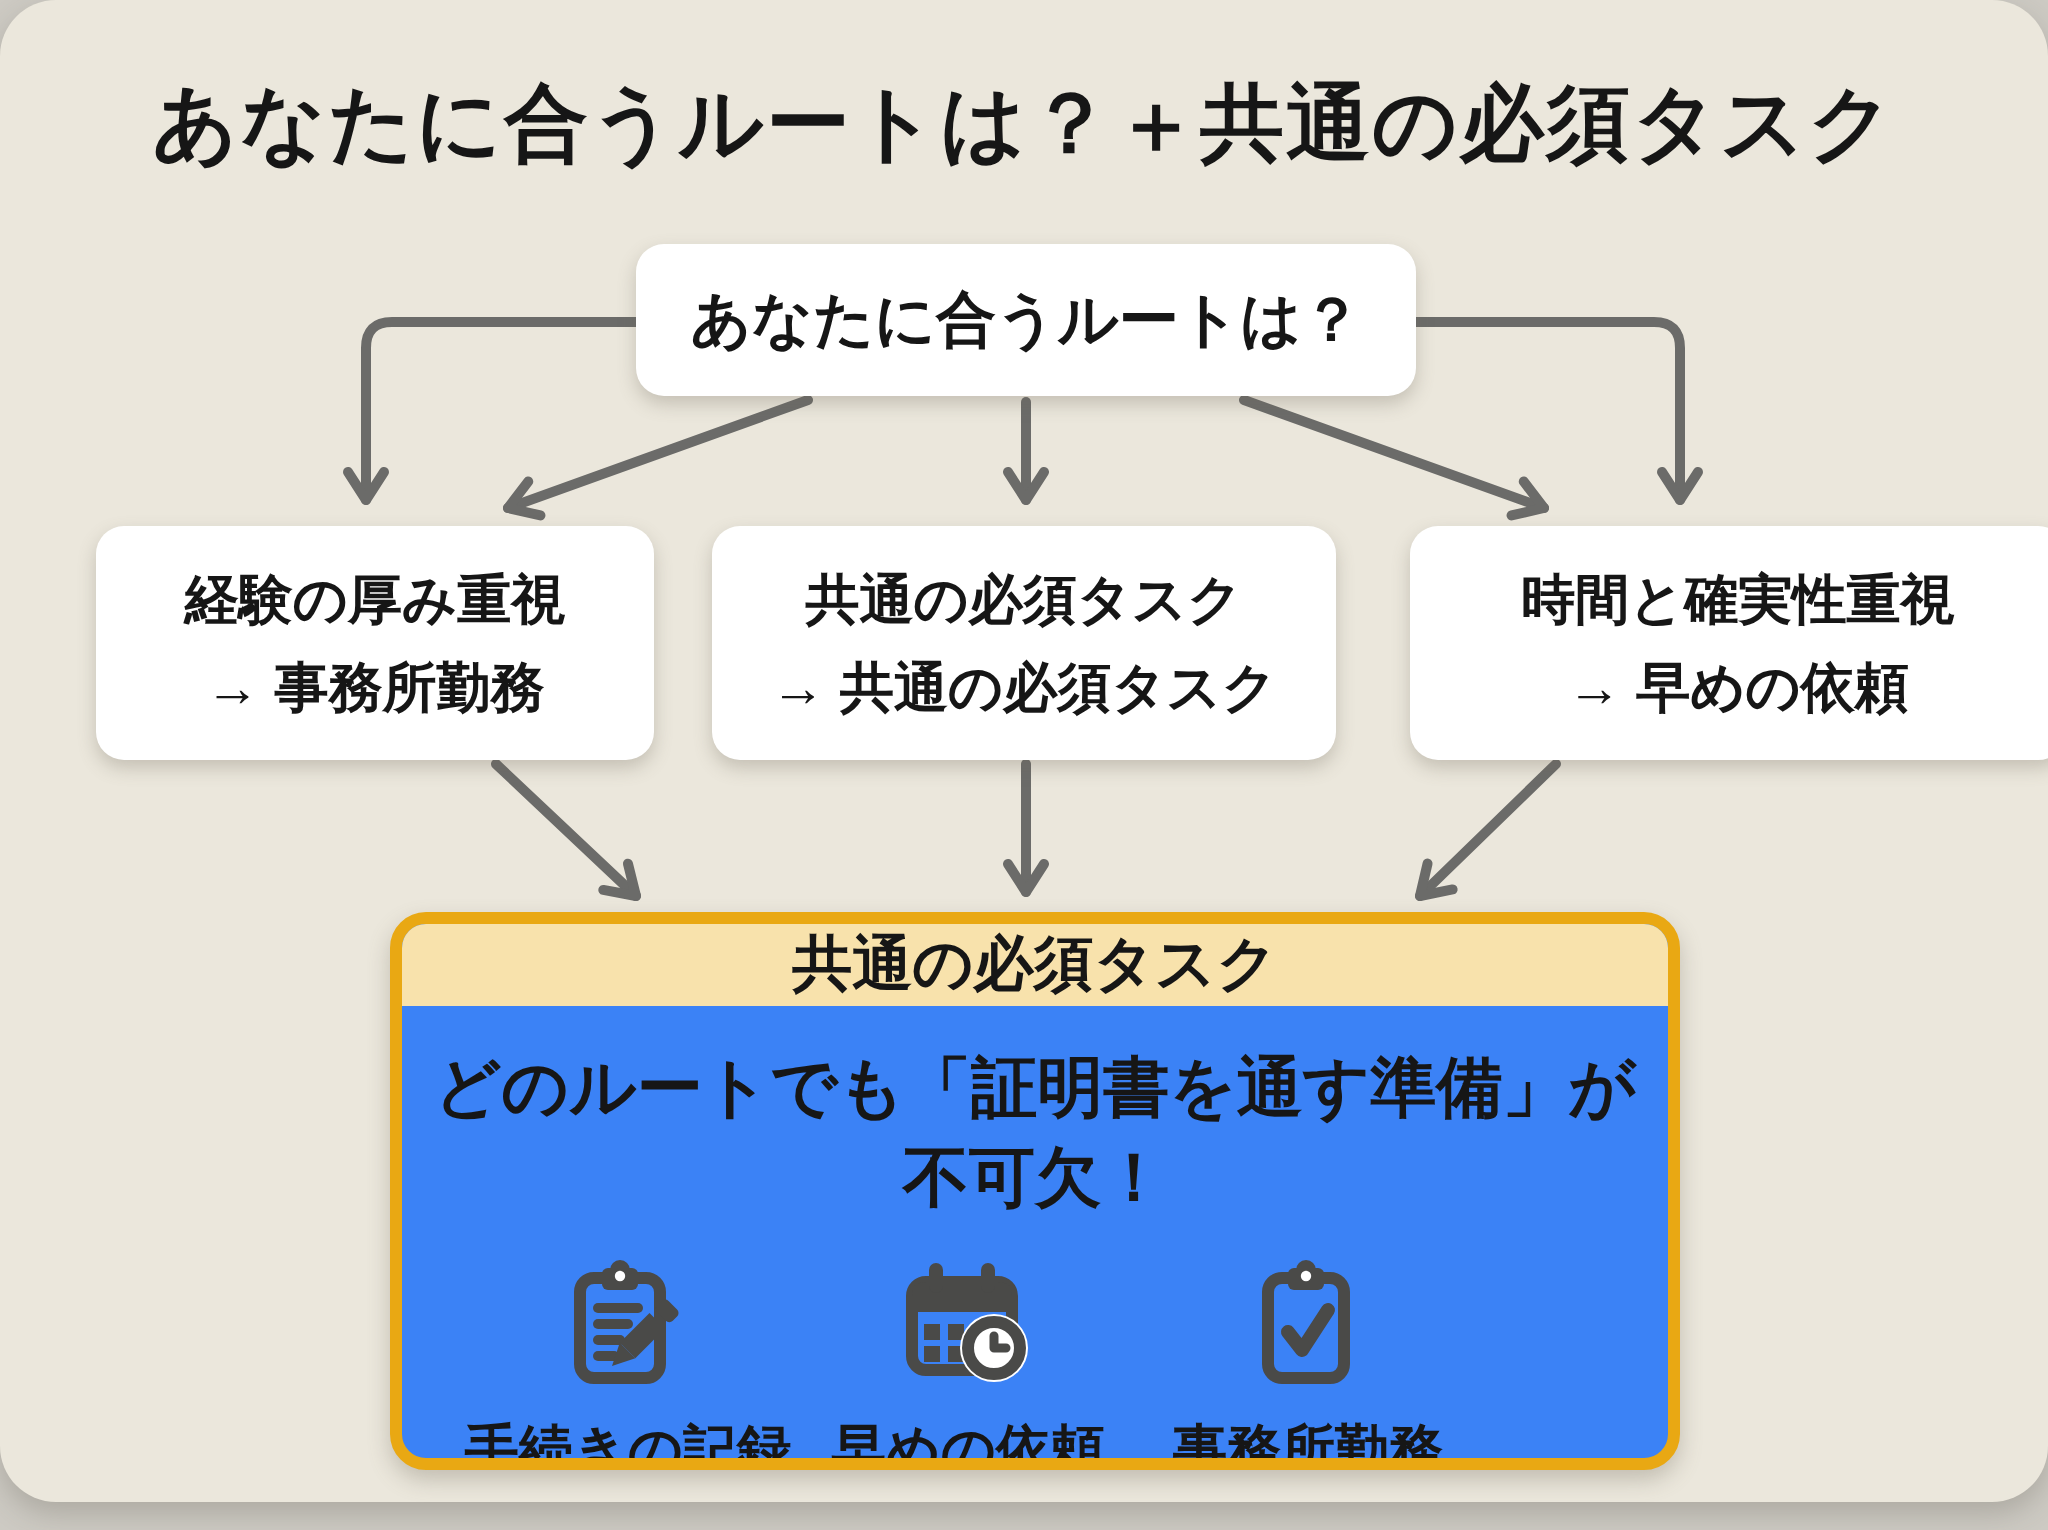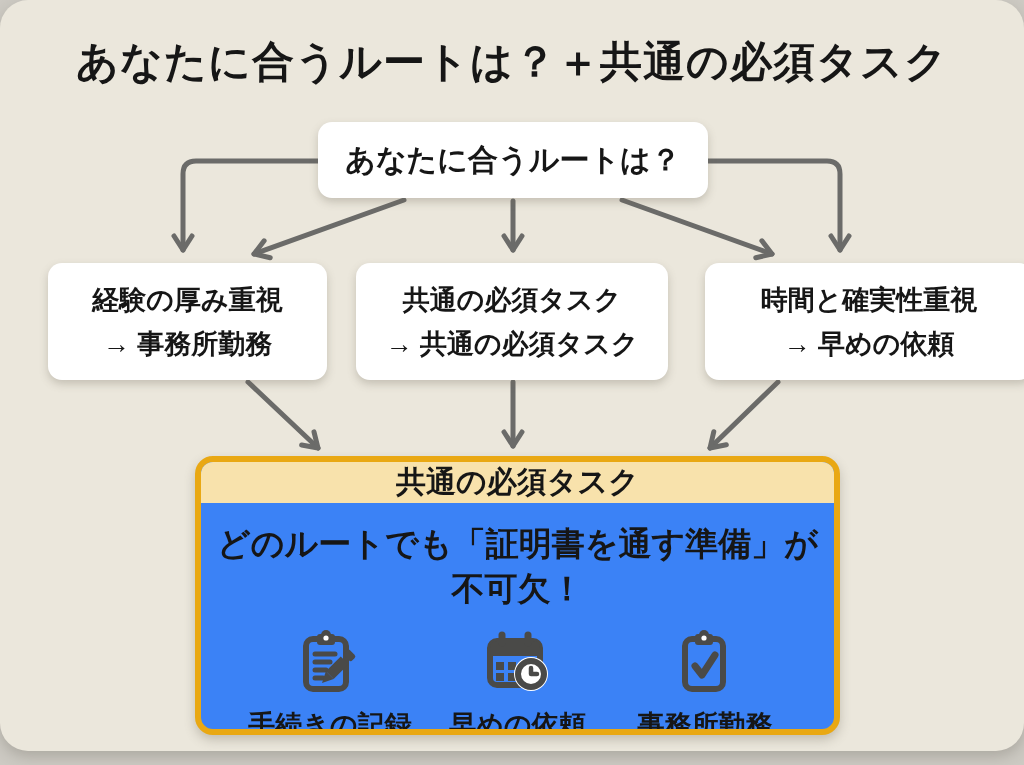--- a/index.html
+++ b/index.html
@@ -91,23 +91,23 @@
   }
   .panel-note{
     margin-top:19px;
     text-align:center;
     font-size:33px;
     font-weight:700;
   }
   .task-row{
     margin-top:13px;
     display:flex;
-    justify-content:space-between;
+    justify-content:flex-start;
     align-items:flex-start;
-    padding:0 44px;
+    padding:0 28px;
   }
   .task{
     display:flex;flex-direction:column;align-items:center;
     min-width:170px;
   }
   .task-icon{color:var(--icon);height:74px;display:flex;align-items:flex-end;}
   .task-label{
     margin-top:8px;
     font-size:27px;
     font-weight:700;

